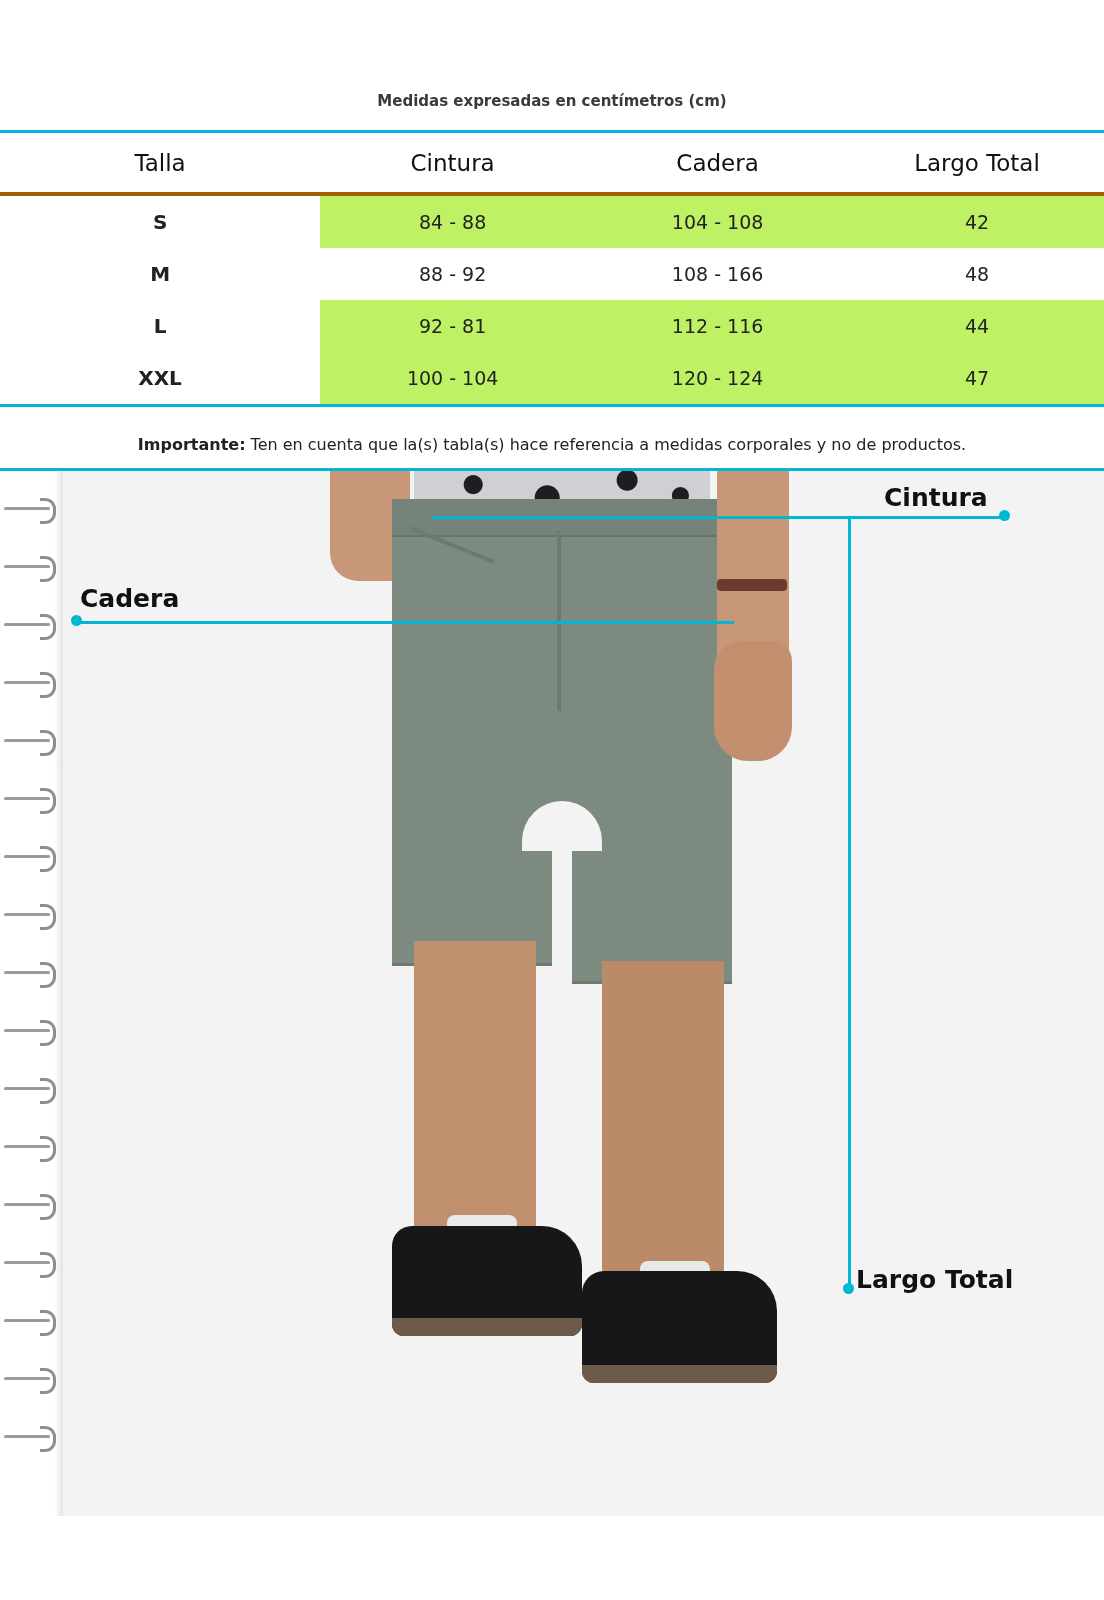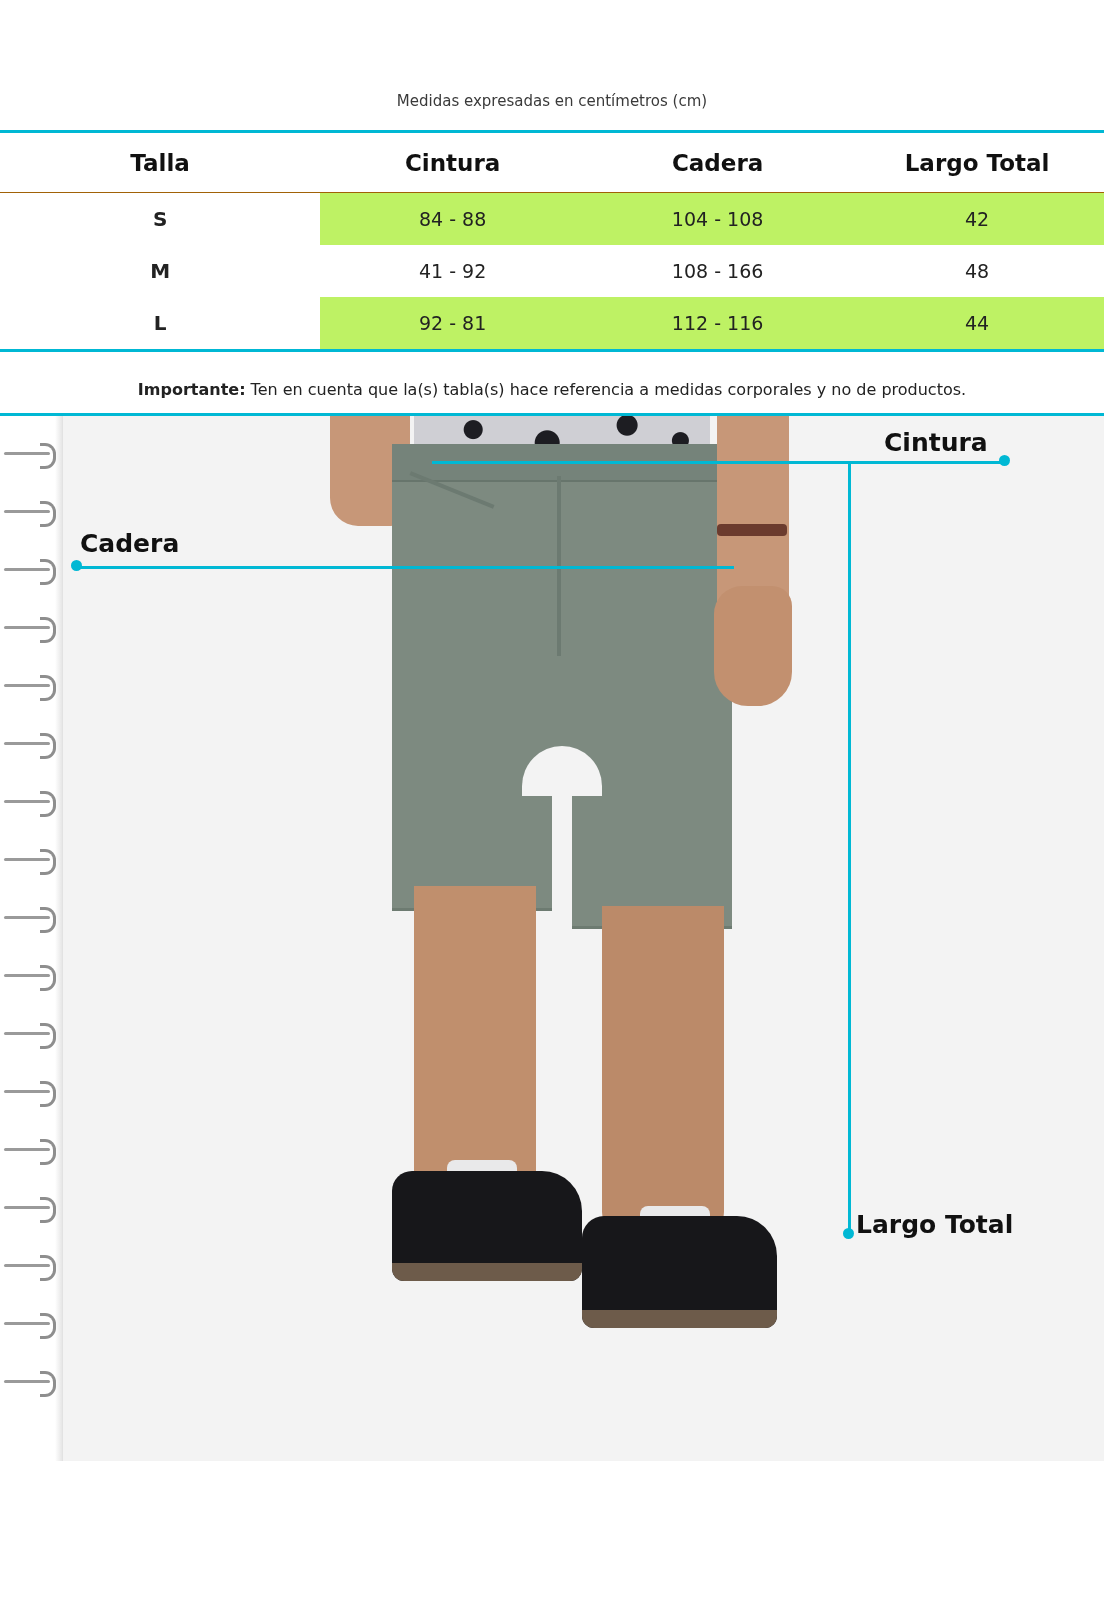--- a/index.html
+++ b/index.html
@@ -26,41 +26,41 @@
     font-weight: bold;
     letter-spacing: 1px;
     line-height: 1.0;
     margin: 0;
     color: #111;
   }
   .subtitle {
     font-size: 15px;
     color: #3a3a3a;
     margin-top: 14px;
-    font-weight: normal;
+    font-weight: bold;
   }
 
   
   .table-wrap {
     margin-top: 20px;
     border-top: 3px solid #00b8d4;
     border-bottom: 3px solid #00b8d4;
   }
   table.size-table {
     width: 100%;
     border-collapse: collapse;
     table-layout: fixed;
   }
   table.size-table th {
     font-size: 23px;
-    font-weight: bold;
+    font-weight: normal;
     padding: 17px 0 16px 0;
     color: #111;
     text-align: center;
-    border-bottom: 1px solid #a16207;
+    border-bottom: 4px solid #a16207;
     background: #ffffff;
   }
   table.size-table td {
     font-size: 19px;
     text-align: center;
     padding: 14px 0 14px 0;
     color: #222;
     background: #ffffff;
   }
   table.size-table td.size-label {
@@ -342,29 +342,35 @@
     </thead>
     <tbody>
       <tr class="shaded">
         <td class="size-label">S</td>
         <td>84 - 88</td>
         <td>104 - 108</td>
         <td>42</td>
       </tr>
       <tr>
         <td class="size-label">M</td>
-        <td>41 - 92</td>
+        <td>88 - 92</td>
         <td>108 - 166</td>
         <td>48</td>
       </tr>
       <tr class="shaded">
         <td class="size-label">L</td>
         <td>92 - 81</td>
         <td>112 - 116</td>
         <td>44</td>
+      </tr>
+      <tr class="shaded">
+        <td class="size-label">XXL</td>
+        <td>100 - 104</td>
+        <td>120 - 124</td>
+        <td>47</td>
       </tr>
     </tbody>
   </table>
 </div>
 
 <div class="note">
   <b>Importante:</b><span> Ten en cuenta que la(s) tabla(s) hace referencia a medidas corporales y no de productos.</span>
 </div>
 
 <div class="photo-section">

